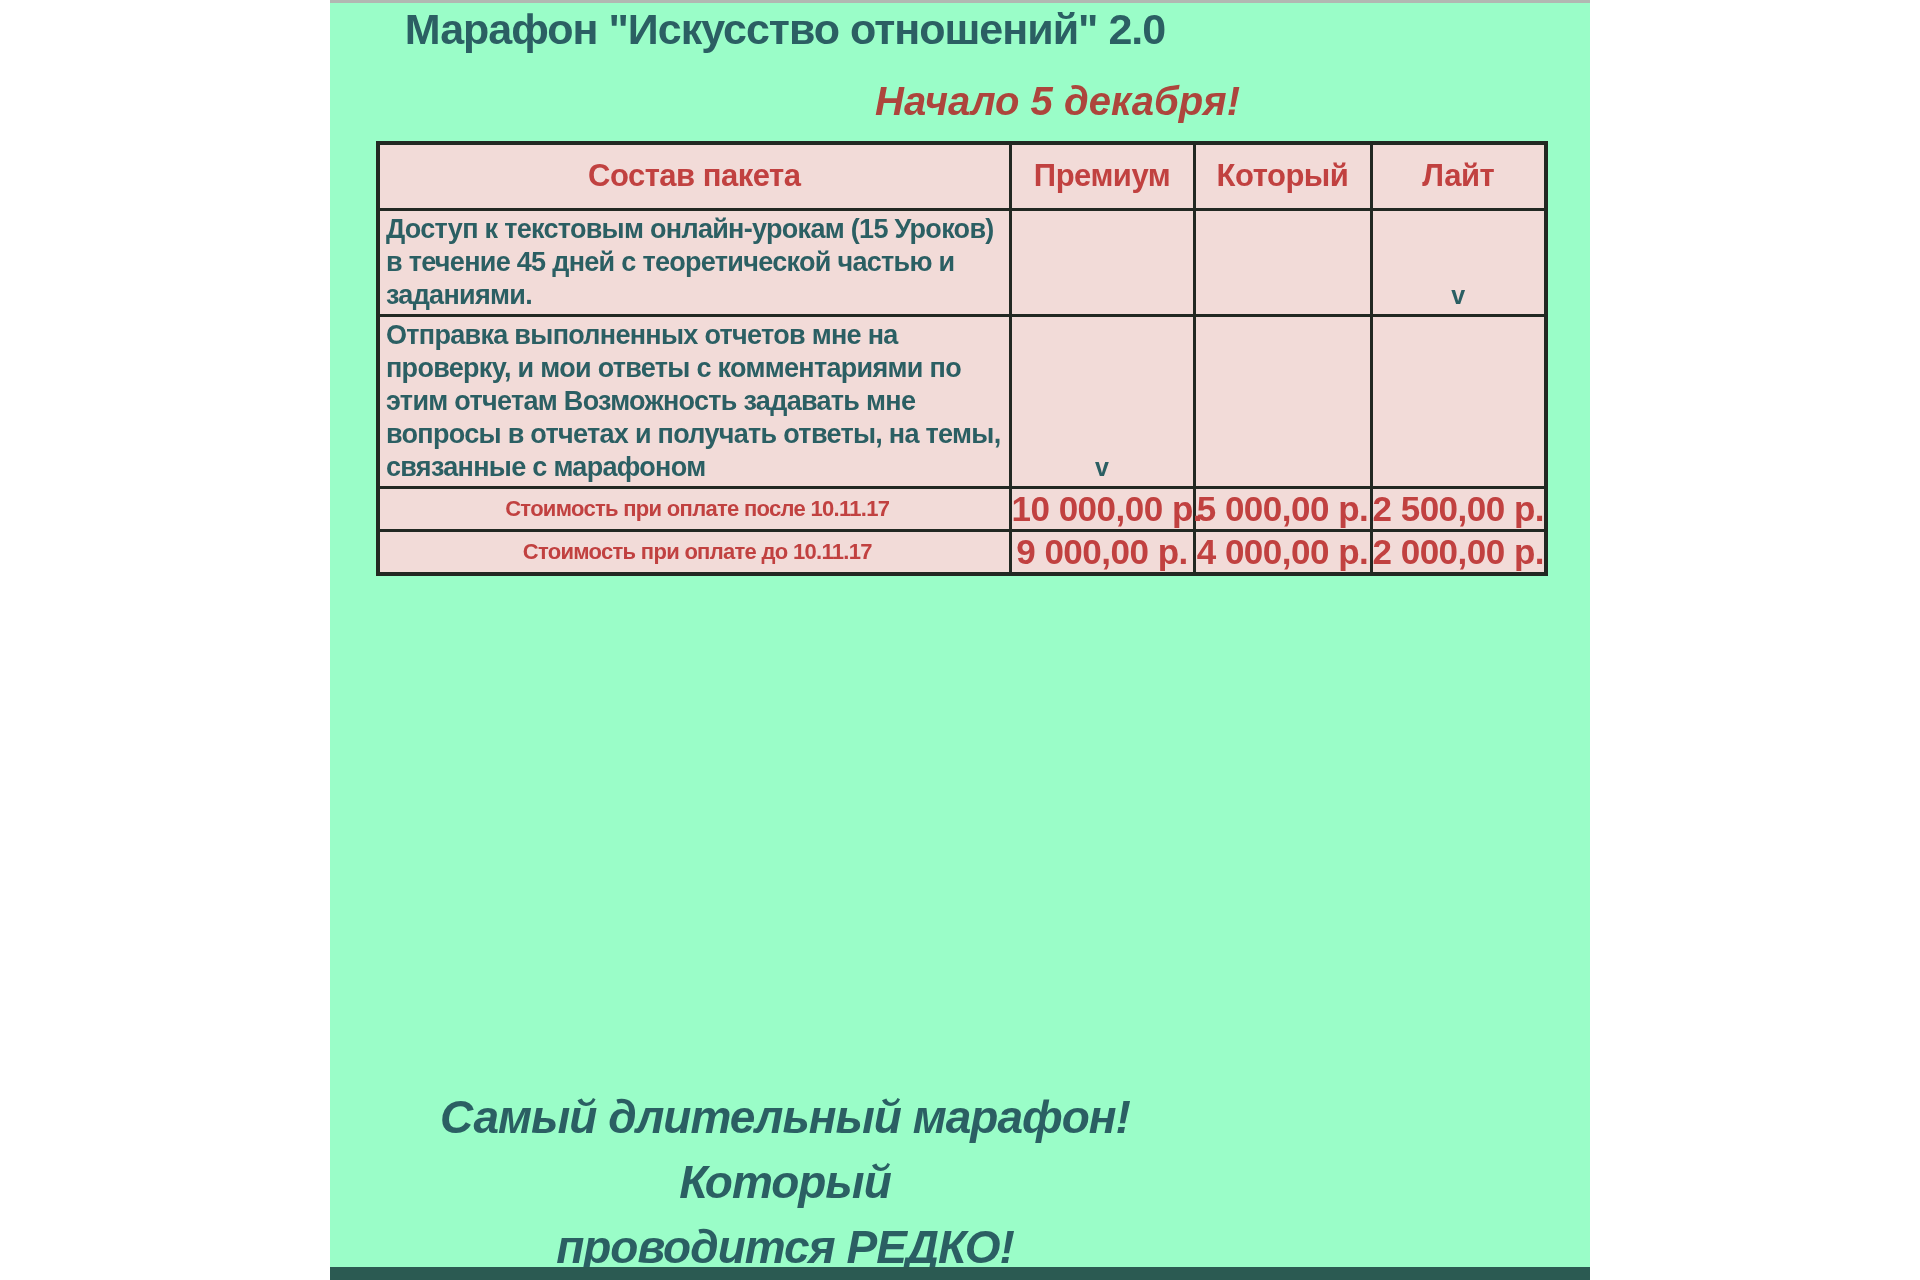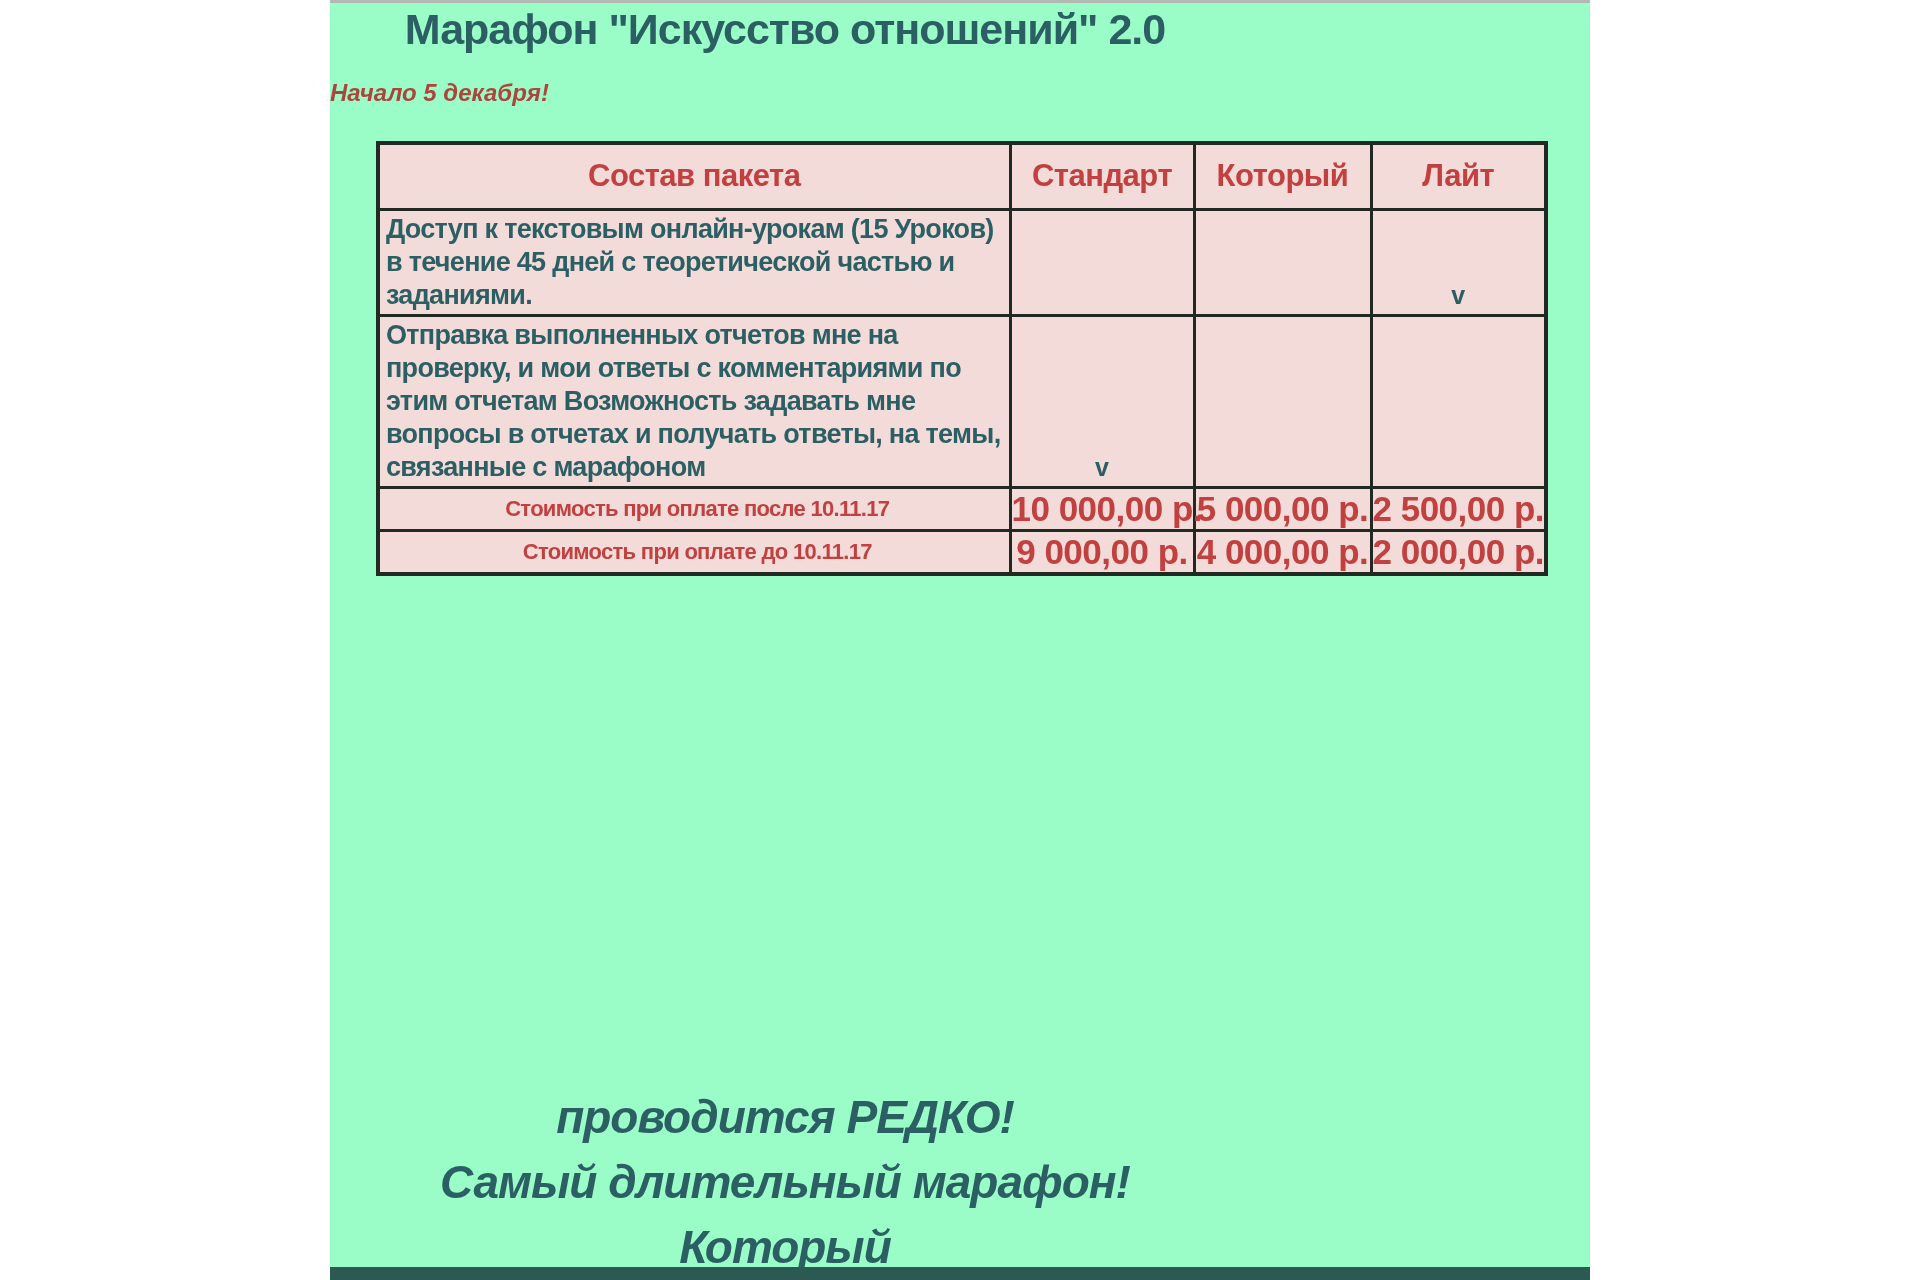--- a/index.html
+++ b/index.html
@@ -18,22 +18,22 @@
   .mint-panel{
     position:absolute;left:330px;top:0;width:1260px;height:1280px;
     background:var(--mint);
     border-top:3px solid #b2b8b2;
   }
   .main-title{
     position:absolute;left:0;top:2px;width:910px;text-align:center;
     font-size:43px;font-weight:bold;color:var(--teal);letter-spacing:-1px;white-space:nowrap;
   }
   .subtitle{
-    position:absolute;left:0;top:76px;width:910px;text-align:left;
-    font-size:24px;font-weight:bold;font-style:italic;color:var(--subtitle-red);
+    position:absolute;left:0;top:76px;width:910px;text-align:right;
+    font-size:40px;font-weight:bold;font-style:italic;color:var(--subtitle-red);
   }
   .pricing-table{
     position:absolute;left:46px;top:138px;width:1168px;
     border-collapse:collapse;table-layout:fixed;
     border:4px solid var(--border);
     background:var(--pink);
   }
   .pricing-table td,.pricing-table th{
     border:3px solid var(--border);
     background:var(--pink);
@@ -84,21 +84,21 @@
     <table class="pricing-table">
       <colgroup>
         <col class="col-label">
         <col class="col-premium">
         <col class="col-standard">
         <col class="col-lite">
       </colgroup>
       <tbody>
         <tr style="height:66px;">
           <th class="hdr">Состав пакета</th>
-          <th class="hdr">Стандарт</th>
+          <th class="hdr">Премиум</th>
           <th class="hdr">Который</th>
           <th class="hdr">Лайт</th>
         </tr>
 
         <tr style="height:96px;">
           <td class="feature-label">Доступ к текстовым онлайн-урокам (15 Уроков) в течение 45 дней с теоретической частью и заданиями.</td>
           <td class="check-cell"></td>
           <td class="check-cell"></td>
           <td class="check-cell">v</td>
         </tr>
@@ -122,20 +122,20 @@
         <tr style="height:33px;">
           <td class="price-label">Стоимость при оплате до 10.11.17</td>
           <td class="price-value">9 000,00 р.</td>
           <td class="price-value">4 000,00 р.</td>
           <td class="price-value">2 000,00 р.</td>
         </tr>
       </tbody>
     </table>
 
     <div class="footer-tagline">
+      <div>Самый длительный марафон! Который</div>
       <div>проводится РЕДКО!</div>
-      <div>Самый длительный марафон! Который</div>
 
     </div>
 
     <div class="bottom-strip"></div>
   </div>
 </div>
 
 </body></html>

